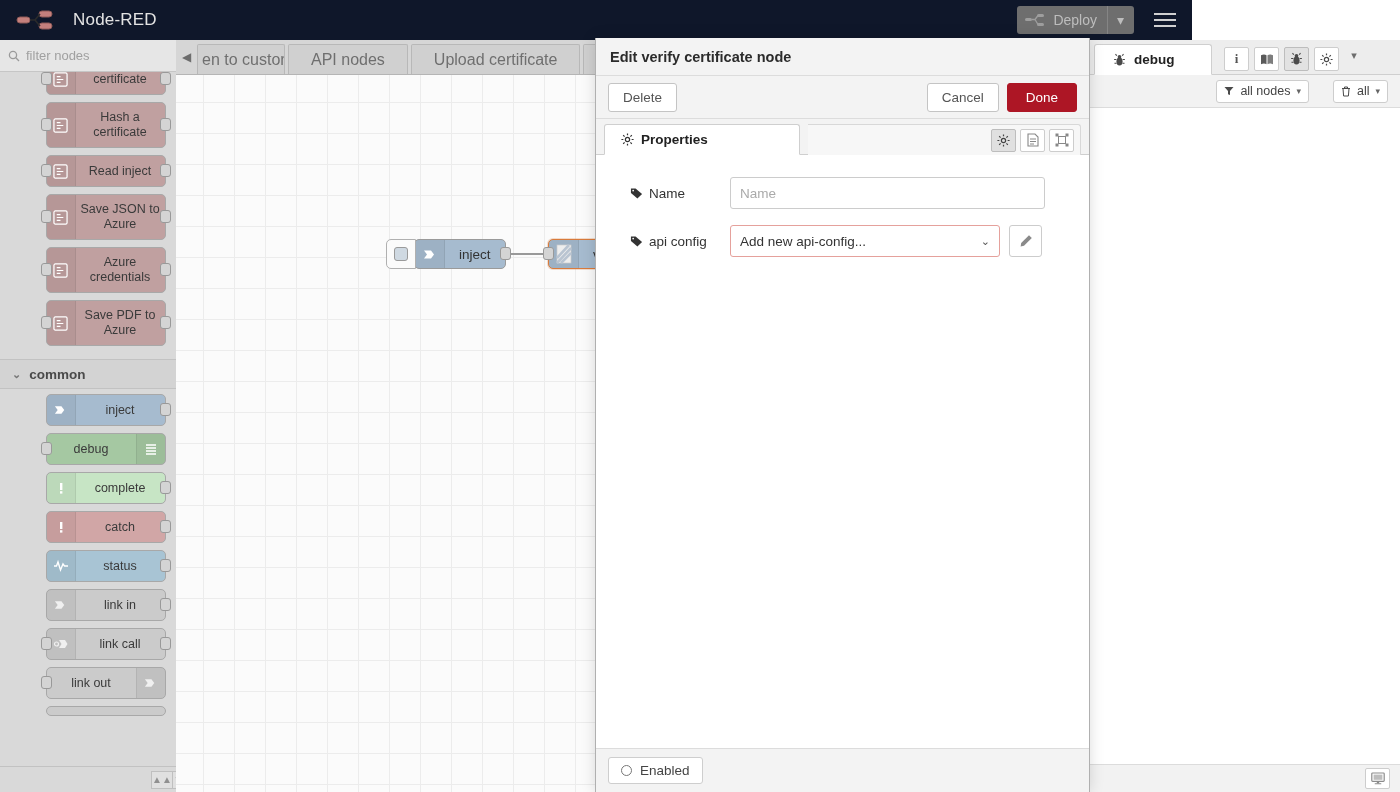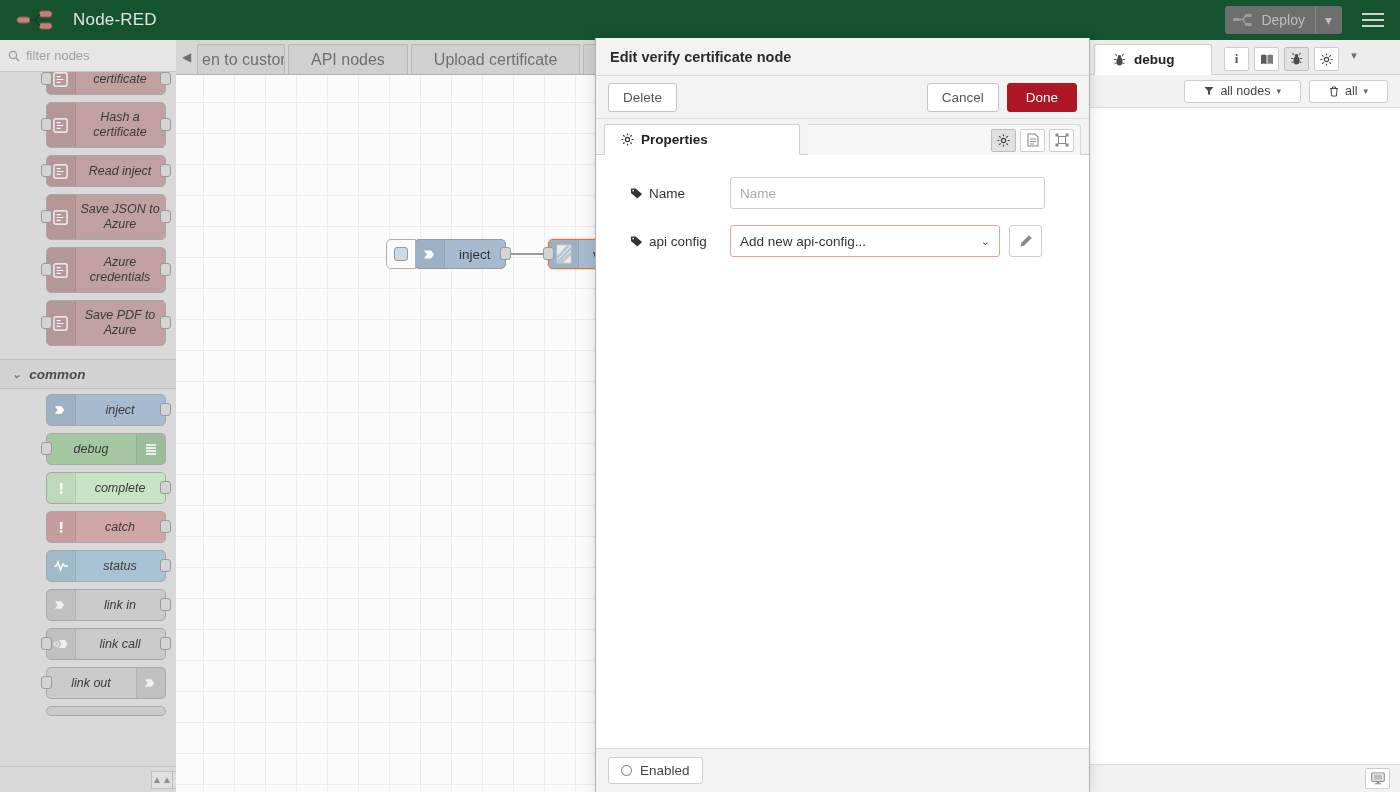--- a/index.html
+++ b/index.html
@@ -7,22 +7,22 @@
     width: 1400px; height: 792px;
     font-family: "Liberation Sans", sans-serif;
     font-size: 14px;
     background: #fff;
     overflow: hidden;
   }
   #app { position: relative; width: 1400px; height: 792px; }
 
   
   .header {
-    position: absolute; top: 0; left: 0; width: 1400px; height: 40px;
-    background: #14532d;
+    position: absolute; top: 0; left: 0; width: 1192px; height: 40px;
+    background: #0f172a;
     display: flex; align-items: center;
   }
   .brand { display: flex; align-items: center; gap: 9px; margin-left: 16px; }
   .brand-logo { width: 48px; height: 20px; }
   .brand-title { color: #e3e3e3; font-size: 17px; letter-spacing: .2px; }
   .header-right { margin-left: auto; display: flex; align-items: center; }
   .deploy-btn {
     display: flex; align-items: center; gap: 8px;
     background: #6e6e6e; color: #bdbdbd;
     height: 28px; border-radius: 3px; padding: 0 10px 0 8px;
@@ -45,21 +45,21 @@
     height: 32px; background: #e6e6e6; border-bottom: 1px solid #c6c6c6;
     display: flex; align-items: center; padding: 0 8px; gap: 6px;
   }
   .search-glyph { color: #9a9a9a; font-size: 12px; }
   .palette-search input {
     border: none; background: transparent; outline: none;
     font-size: 13px; color: #666; width: 130px;
     font-family: "Liberation Sans", sans-serif;
   }
   .palette-search input::placeholder { color: #a0a0a0; }
-  .palette-scroll { position: absolute; top: 32px; left: 0; right: 0; bottom: 26px; overflow: hidden; font-style: italic; }
+  .palette-scroll { position: absolute; top: 32px; left: 0; right: 0; bottom: 26px; overflow: hidden; }
   .cat-header {
     background: #d3d3d3; border-top: 1px solid #c2c2c2; border-bottom: 1px solid #c2c2c2;
     height: 30px; display: flex; align-items: center; gap: 8px;
     padding-left: 12px; font-weight: bold; font-size: 13.5px; color: #4a4a4a;
     cursor: pointer;
   }
   .cat-chevron { font-size: 11px; color: #777; }
   .cat-body { padding: 5px 0 6px 0; }
   .pnode {
     position: relative; width: 120px; margin: 0 auto 7px auto;
@@ -257,22 +257,22 @@
     display:flex; align-items:center; justify-content:center; cursor:pointer; color:#555; font-size:13px;
   }
   .rsi.active { background:#e2e2e2; border-color:#bdbdbd; }
   .rs-caret { width: 20px; display:flex; align-items:center; justify-content:center; color:#6d6d6d; font-size:11px; cursor:pointer; margin-bottom:8px;}
   .rs-toolbar {
     height: 33px; background:#f2f2f2; border-bottom:1px solid #dcdcdc;
     display:flex; align-items:center; justify-content:flex-end; gap:8px; padding-right:12px;
   }
   .rs-pill {
     height: 23px; border:1px solid #cdcdcd; background:#fff; border-radius:3px;
-    display:flex; align-items:center; gap:6px; padding: 0 19px;
-    font-size: 12.5px; color:#444; cursor:pointer;
+    display:flex; align-items:center; gap:6px; padding: 0 7px;
+    font-size: 12.5px; color:#444; cursor:pointer;margin-left:16px;
   }
   .rs-content { position:absolute; top: 68px; left:0; right:0; bottom: 28px; background:#fff; }
   .rs-footer {
     position:absolute; left:0; right:0; bottom:0; height:28px;
     background:#f2f2f2; border-top:1px solid #dcdcdc;
     display:flex; align-items:center; justify-content:flex-end; padding-right:10px;
   }
   .mon-btn {
     width: 25px; height: 21px; border:1px solid #cdcdcd; background:#fff; border-radius:2px;
     display:flex; align-items:center; justify-content:center; cursor:pointer;

